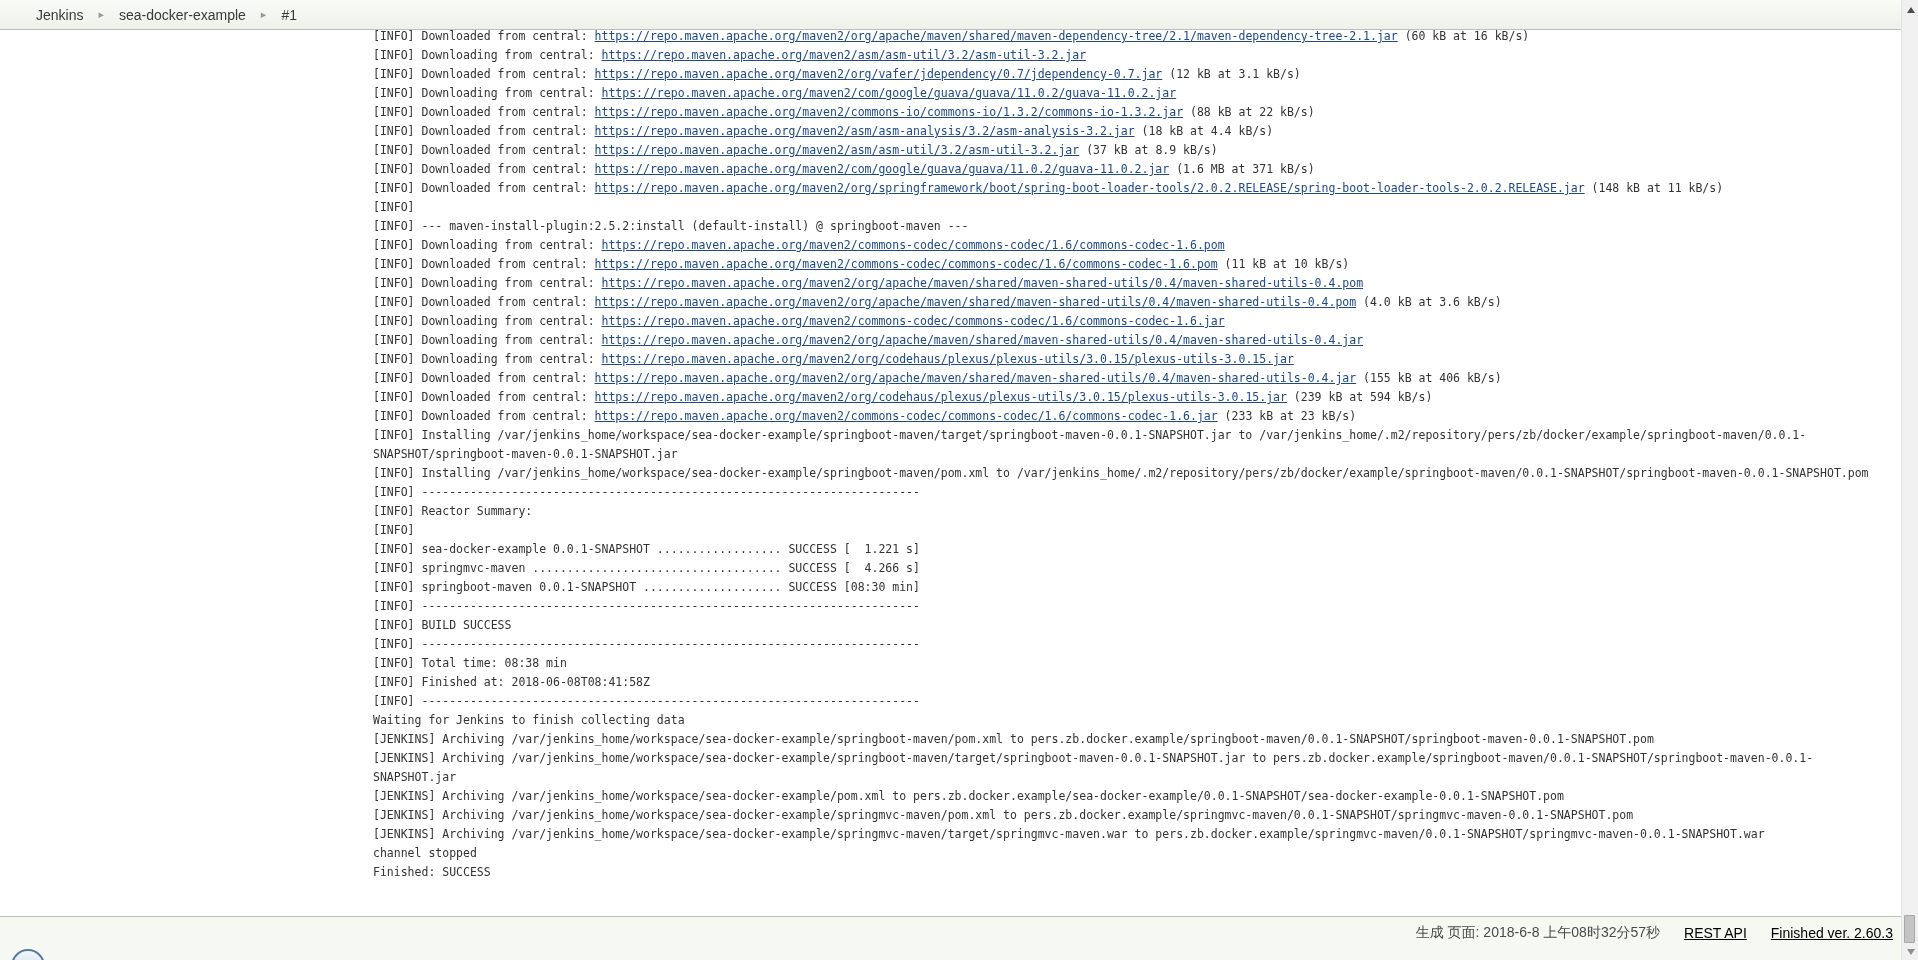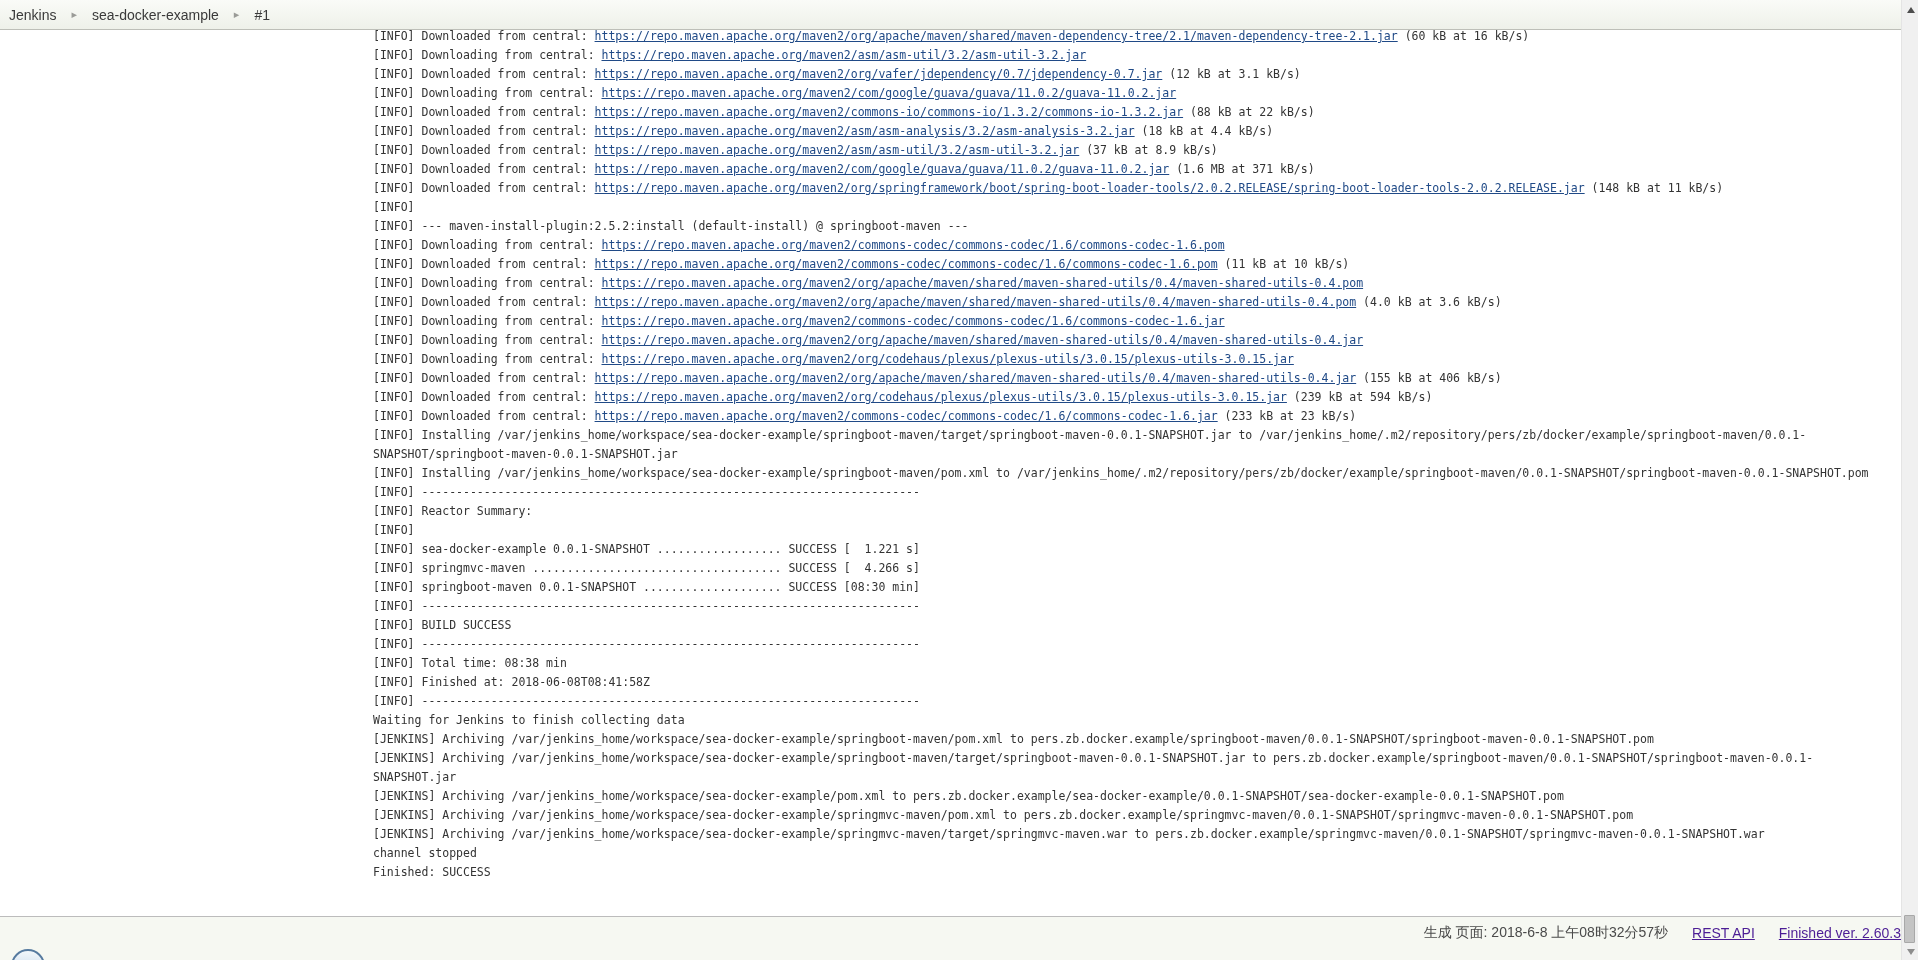--- a/index.html
+++ b/index.html
@@ -6,21 +6,21 @@
   body {
     width:1918px; height:960px; overflow:hidden; position:relative;
     background:#ffffff; font-family:"Liberation Sans", sans-serif;
   }
 
   
   .breadcrumb-bar {
     position:absolute; top:0; left:0; right:17px; height:30px;
     background:linear-gradient(#fafbf8, #eef1e9);
     border-bottom:1px solid #bdbfb8;
-    display:flex; align-items:center; padding-left:9px; box-sizing:border-box;
+    display:flex; align-items:center; padding-left:36px; box-sizing:border-box;
   }
   .crumb {
     font-size:14px; color:#3a3a3a; text-decoration:none; cursor:pointer;
     margin-right:15px; white-space:nowrap;
   }
   .crumb-sep { color:#9a9b97; font-size:11px; margin-right:15px; user-select:none; }
 
   
   .console {
     position:absolute; top:27px; left:373px; right:27px;
@@ -31,25 +31,25 @@
   .console-line { min-height:19px; }
   .console a { color:#204a87; text-decoration:underline; cursor:pointer;text-align:center; }
   .console b { font-weight:normal; }
 
   
   .footer {
     position:absolute; left:0; right:17px; bottom:0; height:44px;
     background:#f6f8f2; border-top:1px solid #bcbcbc; box-sizing:border-box;
   }
   .footer-inner {
-    position:absolute; right:0; top:7px;
+    position:absolute; right:8px; top:7px;
     display:flex; align-items:center; gap:24px; font-size:14px;
   }
   .footer-generated { color:#4a4a4a; }
-  .footer a { color:#4c1d95; text-decoration:underline; cursor:pointer; white-space:nowrap; }
+  .footer a { color:#000000; text-decoration:underline; cursor:pointer; white-space:nowrap; }
 
   
   .balloon {
     position:absolute; left:11px; bottom:-23px; width:30px; height:30px;
     border-radius:50%; border:2px solid #567a9f;
     background:linear-gradient(#f2f7fb, #bcd0e5);
   }
 
   
   .scrollbar {

